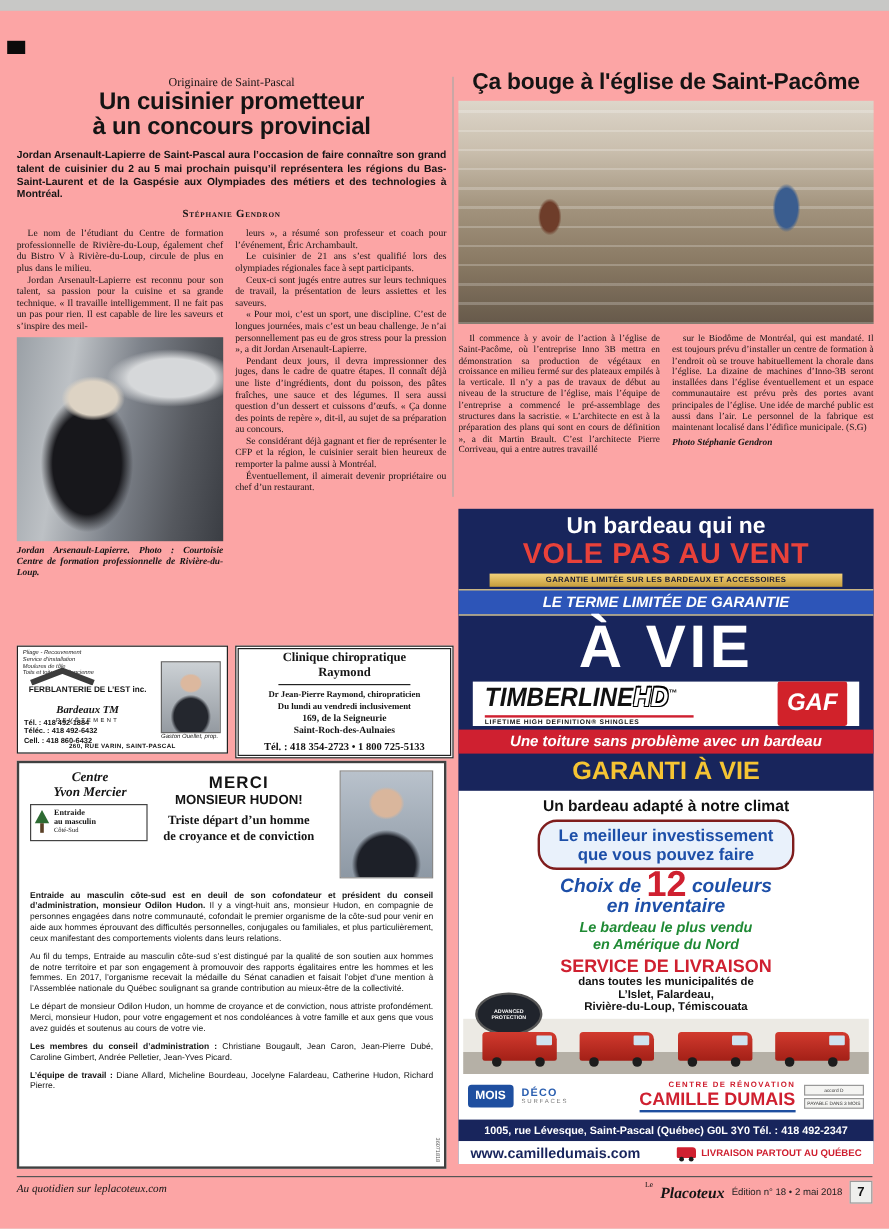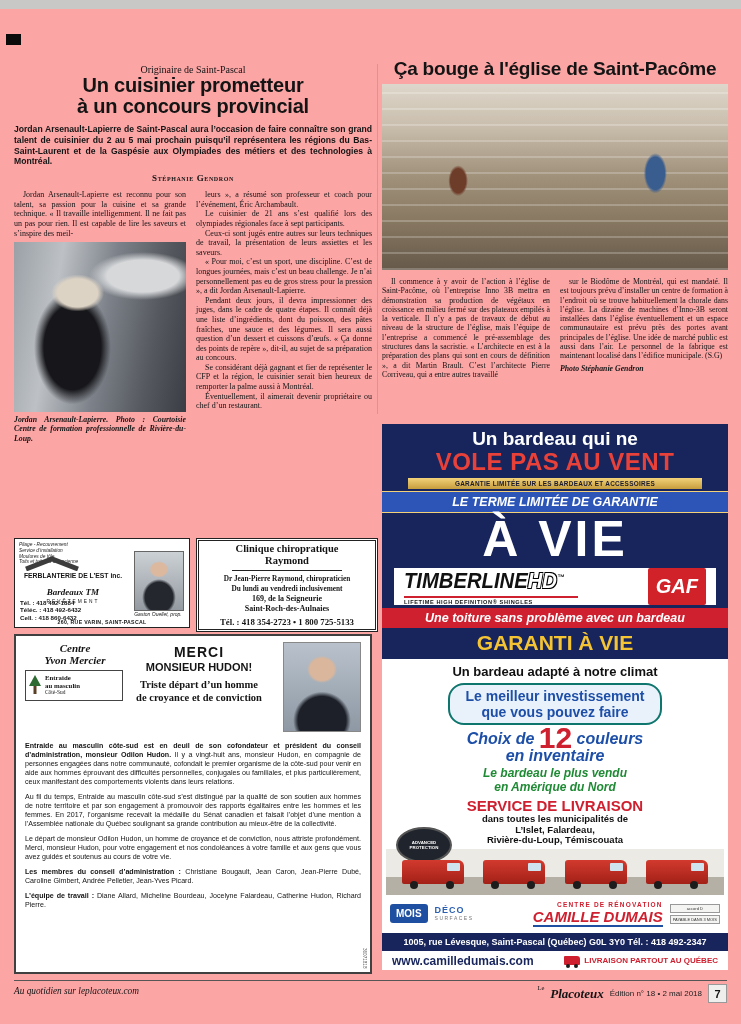--- a/index.html
+++ b/index.html
@@ -100,21 +100,21 @@
         justify-content:space-between;padding:0 10px;}
   .tbl-name{font-style:italic;font-weight:bold;font-size:22px;color:#111;white-space:nowrap;transform:scaleX(.92);transform-origin:left;}
   .tbl-hd{color:#fff;text-shadow:-1px -1px 0 #000,1px -1px 0 #000,-1px 1px 0 #000,1px 1px 0 #000;}
   .tbl-tm{font-size:8px;vertical-align:super;}
   .tbl-sub{border-top:2.5px solid #cf2030;font-size:5.6px;font-weight:bold;letter-spacing:.6px;margin-top:2px;padding-top:1px;text-align:left;}
   .gaf{background:#d1222a;color:#fff;font-weight:bold;font-style:italic;font-size:20px;padding:7px 8px;border-radius:2px;}
   .bq-red{background:#cf2030;color:#fff;font-weight:bold;font-style:italic;font-size:12.5px;padding:3px 0;}
   .bq-gar{color:#f5c433;font-weight:bold;font-size:21px;padding:3px 0 4px;}
   .bq-white{background:#fff;flex:1;display:flex;flex-direction:column;align-items:center;position:relative;padding-top:5px;}
   .bw-adapt{color:#101010;font-weight:bold;font-size:13px;}
-  .bw-invest{margin-top:4px;border:2px solid #0f766e;background:#e9f1fb;border-radius:16px;padding:3px 16px;
+  .bw-invest{margin-top:4px;border:2px solid #7f1d1d;background:#e9f1fb;border-radius:16px;padding:3px 16px;
         color:#1d4fa8;font-weight:bold;font-size:14px;line-height:16px;}
   .bw-choix{margin-top:4px;color:#1d4fa8;font-weight:bold;font-style:italic;font-size:16px;line-height:17px;}
   .bw-num{font-size:30px;color:#cf2030;vertical-align:-4px;font-style:normal;}
   .bw-vendu{margin-top:3px;color:#1f8a34;font-weight:bold;font-style:italic;font-size:12px;line-height:13.5px;}
   .shield{position:absolute;left:14px;top:168px;width:52px;height:32px;border-radius:50%;background:#20242c;
         border:2px solid #555;color:#fff;font-size:4.4px;line-height:5px;display:flex;align-items:center;
         justify-content:center;font-weight:bold;}
   .bw-serv{margin-top:3px;color:#cf2030;font-weight:bold;font-size:15px;}
   .bw-sub{font-weight:bold;font-size:9.5px;line-height:10.5px;color:#111;}
   .bw-trucks{margin-top:3px;width:326px;height:46px;background:linear-gradient(#eceae4 0 60%,#b5b0a6 60% 100%);
@@ -123,21 +123,21 @@
   .truck::before{content:"";position:absolute;top:3px;right:4px;width:13px;height:8px;background:#cfe3ef;border-radius:1px;}
   .truck::after{content:"";position:absolute;bottom:-5px;left:8px;width:8px;height:8px;border-radius:50%;
         background:#1c1c1c;box-shadow:36px 0 0 #1c1c1c;}
   .bw-logos{width:100%;height:38px;display:flex;align-items:center;gap:7px;padding:0 8px;box-sizing:border-box;}
   .rona{background:#1f4fa0;color:#fff;font-weight:bold;font-size:10px;padding:4px 6px;border-radius:3px;}
   .deco{text-align:left;line-height:8px;}
   .deco-top{color:#2b5fb0;font-weight:bold;font-size:9px;letter-spacing:1px;}
   .deco-sub{color:#777;font-size:5px;letter-spacing:1.5px;}
   .camille{margin-left:auto;text-align:right;}
   .cam-centre{color:#cf2030;font-size:6.5px;font-weight:bold;letter-spacing:1.2px;}
-  .cam-name{color:#cf2030;font-weight:bold;font-style:italic;font-size:15px;border-bottom:2px solid #1f4fa0;}
+  .cam-name{color:#cf2030;font-weight:bold;font-size:15px;border-bottom:2px solid #1f4fa0;}
   .badges{display:flex;flex-direction:column;gap:2px;}
   .badge{border:1px solid #999;font-size:4px;padding:1px 2px;color:#333;background:#f4f4f2;}
   .bw-addr{width:100%;background:#18255c;color:#fff;font-weight:bold;font-size:9px;padding:4px 0;}
   .bw-bot{width:100%;background:#fff;display:flex;align-items:center;justify-content:space-between;
         padding:3px 10px;box-sizing:border-box;}
   .site{color:#18255c;font-weight:bold;font-size:12px;}
   .livr{display:flex;align-items:center;gap:4px;color:#cf2030;font-weight:bold;font-size:8px;}
   .mini-truck{width:16px;height:9px;background:#cf2030;border-radius:1px 3px 1px 1px;position:relative;}
   .mini-truck::after{content:"";position:absolute;bottom:-3px;left:2px;width:4px;height:4px;border-radius:50%;
         background:#1c1c1c;box-shadow:8px 0 0 #1c1c1c;}
@@ -161,20 +161,21 @@
   <div class="abs regmark"></div>
 
   <div class="abs" style="left:14px;top:64px;width:358px;">
     <div class="kicker ctr">Originaire de Saint-Pascal</div>
     <div class="headline ctr">Un cuisinier prometteur</div>
     <div class="headline ctr">à un concours provincial</div>
     <div class="lead jc">Jordan Arsenault-Lapierre de Saint-Pascal aura l’occasion de faire connaître son grand talent de cuisinier du 2 au 5 mai prochain puisqu’il représentera les régions du Bas-Saint-Laurent et de la Gaspésie aux Olympiades des métiers et des technologies à Montréal.</div>
     <div class="byline ctr">Stéphanie Gendron</div>
     <div class="cols">
       <div class="bodytext jc" style="width:172px;">
+        <p>Le nom de l’étudiant du Centre de formation professionnelle de Rivière-du-Loup, également chef du Bistro V à Rivière-du-Loup, circule de plus en plus dans le milieu.</p>
         <p>Jordan Arsenault-Lapierre est reconnu pour son talent, sa passion pour la cuisine et sa grande technique. « Il travaille intelligemment. Il ne fait pas un pas pour rien. Il est capable de lire les saveurs et s’inspire des meil-</p>
         <div class="photo photo-kitchen"></div>
         <div class="caption jc">Jordan Arsenault-Lapierre. Photo : Courtoisie Centre de formation professionnelle de Rivière-du-Loup.</div>
       </div>
       <div class="bodytext jc" style="width:176px;">
         <p>leurs », a résumé son professeur et coach pour l’événement, Éric Archambault.</p>
         <p>Le cuisinier de 21 ans s’est qualifié lors des olympiades régionales face à sept participants.</p>
         <p>Ceux-ci sont jugés entre autres sur leurs techniques de travail, la présentation de leurs assiettes et les saveurs.</p>
         <p>« Pour moi, c’est un sport, une discipline. C’est de longues journées, mais c’est un beau challenge. Je n’ai personnellement pas eu de gros stress pour la pression », a dit Jordan Arsenault-Lapierre.</p>
         <p>Pendant deux jours, il devra impressionner des juges, dans le cadre de quatre étapes. Il connaît déjà une liste d’ingrédients, dont du poisson, des pâtes fraîches, une sauce et des légumes. Il sera aussi question d’un dessert et cuissons d’œufs. « Ça donne des points de repère », dit-il, au sujet de sa préparation au concours.</p>

